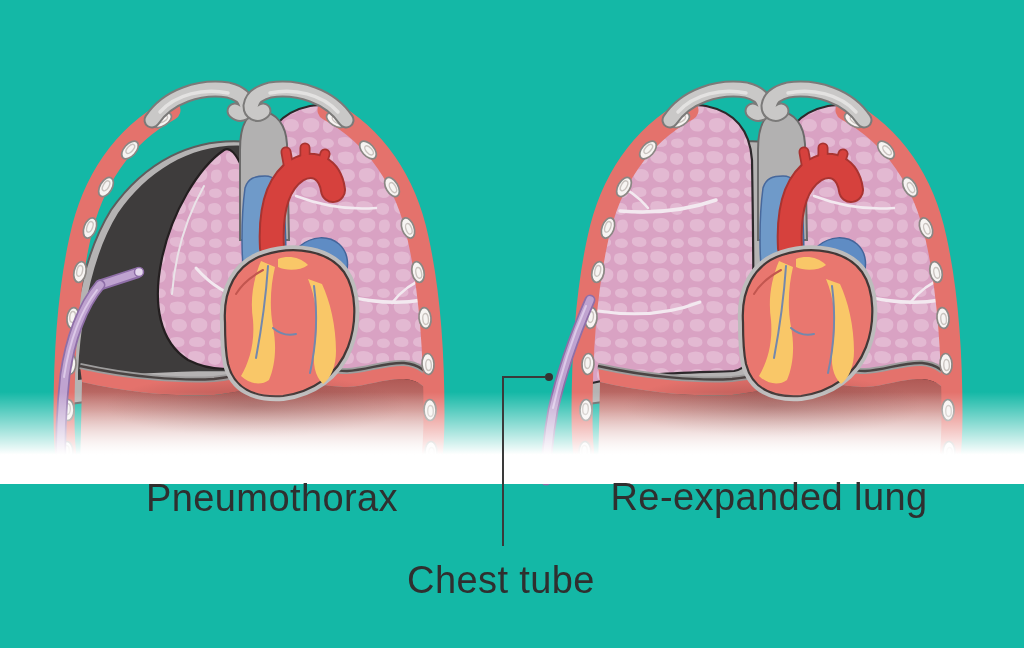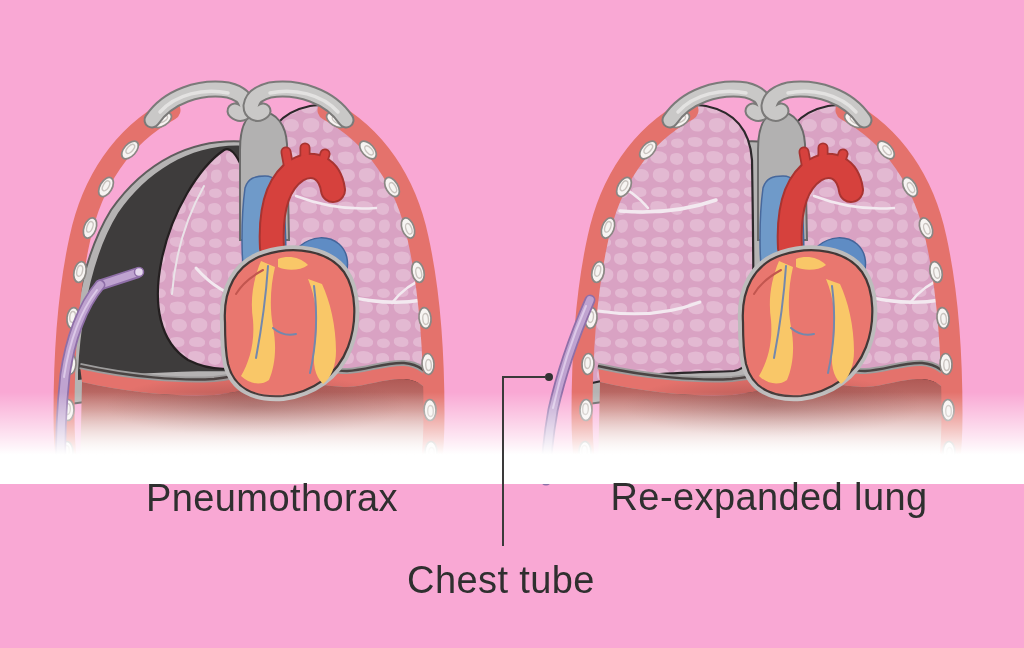--- a/index.html
+++ b/index.html
@@ -1,17 +1,17 @@
 <!DOCTYPE html>
 <html><head>
 <meta charset="utf-8">
 <style>
   html,body{margin:0;padding:0;background:#ffffff;}
   body{width:1024px;height:648px;overflow:hidden;}
-  .figure-wrap{width:1024px;height:648px;position:relative;background:#f9a8d4;}
+  .figure-wrap{width:1024px;height:648px;position:relative;background:#14b8a6;}
   svg{display:block;}
   .fig-label{
     font-family:"Liberation Sans",sans-serif;
     font-size:38px;
     fill:#2f2f2f;
     text-anchor:middle;
     letter-spacing:0.4px;
   }
 </style>
 </head>

